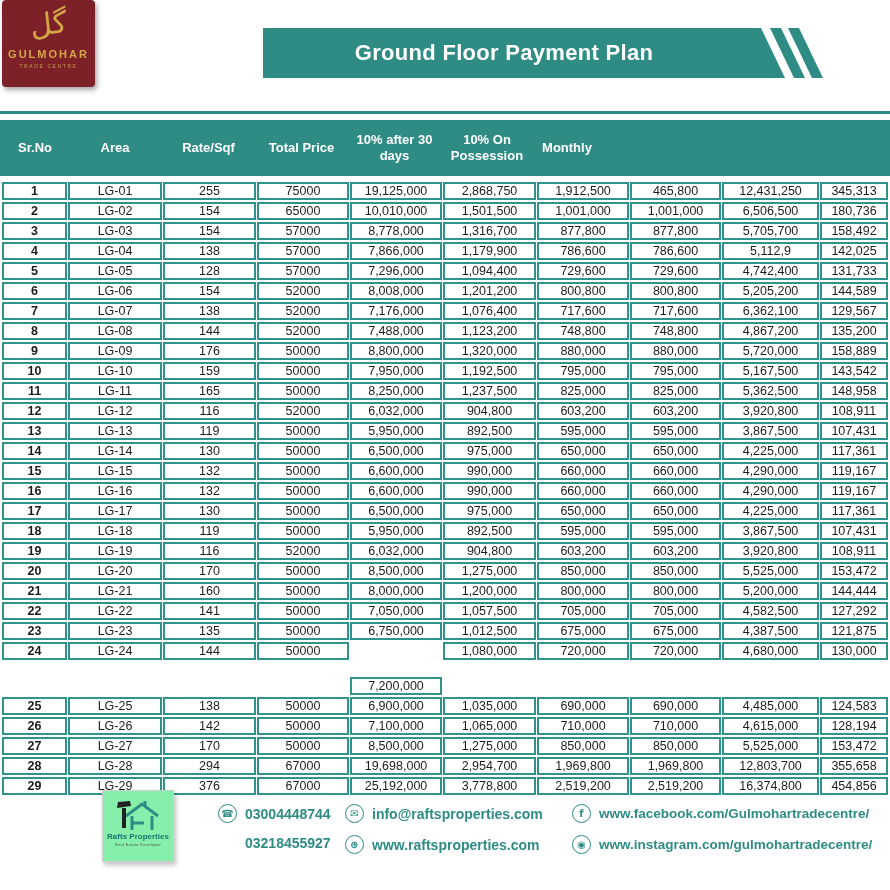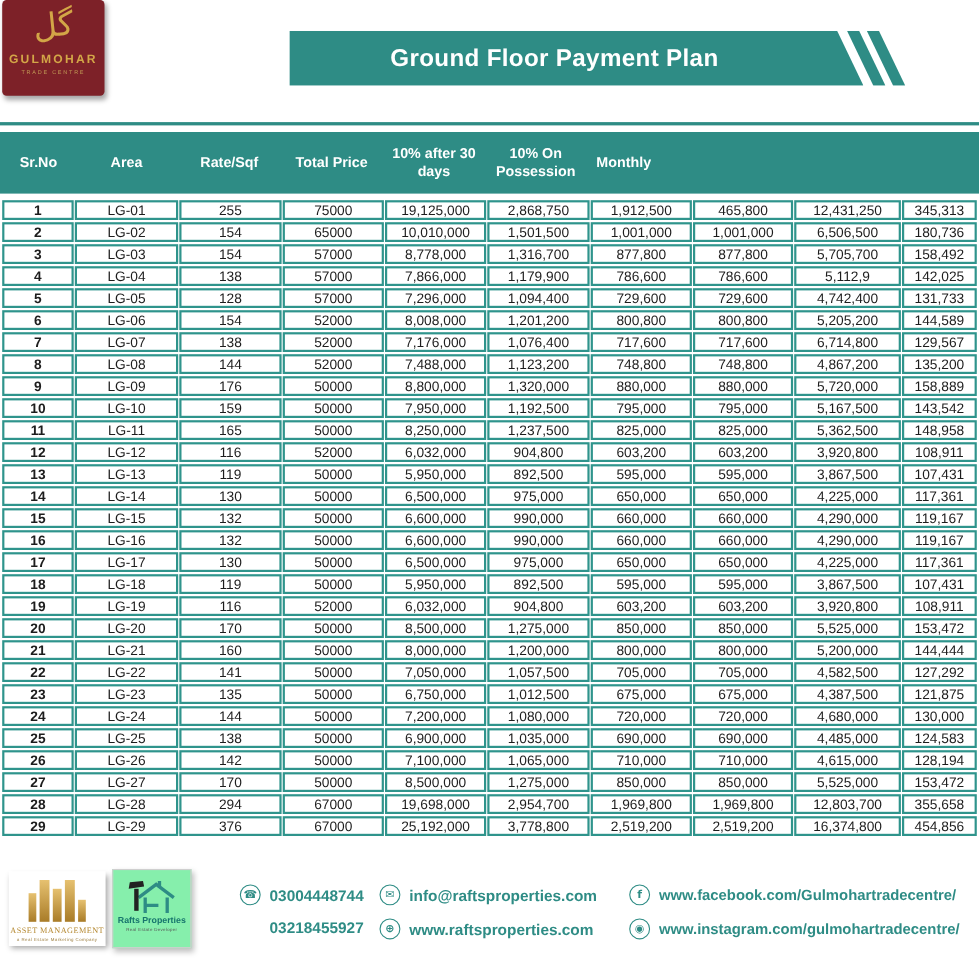--- a/index.html
+++ b/index.html
@@ -175,21 +175,21 @@
       </div>
       <div class="trow">
         <div class="tcell bold" style="width: 65px;">7</div>
         <div class="tcell" style="width: 94px;">LG-07</div>
         <div class="tcell" style="width: 93px;">138</div>
         <div class="tcell" style="width: 92px;">52000</div>
         <div class="tcell" style="width: 92px;">7,176,000</div>
         <div class="tcell" style="width: 93px;">1,076,400</div>
         <div class="tcell" style="width: 92px;">717,600</div>
         <div class="tcell" style="width: 91px;">717,600</div>
-        <div class="tcell" style="width: 97px;">6,714,800</div>
+        <div class="tcell" style="width: 97px;">6,362,100</div>
         <div class="tcell" style="width: 68px;">129,567</div>
       </div>
       <div class="trow">
         <div class="tcell bold" style="width: 65px;">8</div>
         <div class="tcell" style="width: 94px;">LG-08</div>
         <div class="tcell" style="width: 93px;">144</div>
         <div class="tcell" style="width: 92px;">52000</div>
         <div class="tcell" style="width: 92px;">7,488,000</div>
         <div class="tcell" style="width: 93px;">1,123,200</div>
         <div class="tcell" style="width: 92px;">748,800</div>
@@ -375,21 +375,21 @@
         <div class="tcell" style="width: 92px;">675,000</div>
         <div class="tcell" style="width: 91px;">675,000</div>
         <div class="tcell" style="width: 97px;">4,387,500</div>
         <div class="tcell" style="width: 68px;">121,875</div>
       </div>
       <div class="trow">
         <div class="tcell bold" style="width: 65px;">24</div>
         <div class="tcell" style="width: 94px;">LG-24</div>
         <div class="tcell" style="width: 93px;">144</div>
         <div class="tcell" style="width: 92px;">50000</div>
-        <div class="tcell" style="width: 92px;">7,200,000</div>
+        <div class="tcell" style="width: 92px; margin-top: 35px;">7,200,000</div>
         <div class="tcell" style="width: 93px;">1,080,000</div>
         <div class="tcell" style="width: 92px;">720,000</div>
         <div class="tcell" style="width: 91px;">720,000</div>
         <div class="tcell" style="width: 97px;">4,680,000</div>
         <div class="tcell" style="width: 68px;">130,000</div>
       </div>
       <div class="trow">
         <div class="tcell bold" style="width: 65px;">25</div>
         <div class="tcell" style="width: 94px;">LG-25</div>
         <div class="tcell" style="width: 93px;">138</div>
@@ -444,31 +444,20 @@
         <div class="tcell" style="width: 92px;">67000</div>
         <div class="tcell" style="width: 92px;">25,192,000</div>
         <div class="tcell" style="width: 93px;">3,778,800</div>
         <div class="tcell" style="width: 92px;">2,519,200</div>
         <div class="tcell" style="width: 91px;">2,519,200</div>
         <div class="tcell" style="width: 97px;">16,374,800</div>
         <div class="tcell" style="width: 68px;">454,856</div>
       </div>
     </div>
 
-  <div class="asset-logo">
-    <div class="bars">
-        <i></i>
-        <i></i>
-        <i></i>
-        <i></i>
-        <i></i>
-      </div>
-    <div class="aname">ASSET MANAGEMENT</div>
-    <div class="atag">a Real Estate Marketing Company</div>
-  </div>
 
   <div class="rafts-logo">
     <svg width="48" height="36" viewBox="0 0 48 36">
       <polyline points="12,20 28,8 44,20" fill="none" stroke="#2E8C85" stroke-width="3"></polyline>
       <line x1="31" y1="10" x2="31" y2="5" stroke="#2E8C85" stroke-width="3"></line>
       <line x1="18" y1="20" x2="18" y2="34" stroke="#2E8C85" stroke-width="3"></line>
       <line x1="38" y1="20" x2="38" y2="34" stroke="#2E8C85" stroke-width="3"></line>
       <line x1="18" y1="27" x2="30" y2="27" stroke="#2E8C85" stroke-width="3"></line>
       <rect x="8" y="12" width="4" height="20" fill="#222"></rect>
       <path d="M3 12 L17 10 L16 5 L4 6 Z" fill="#222"></path>

